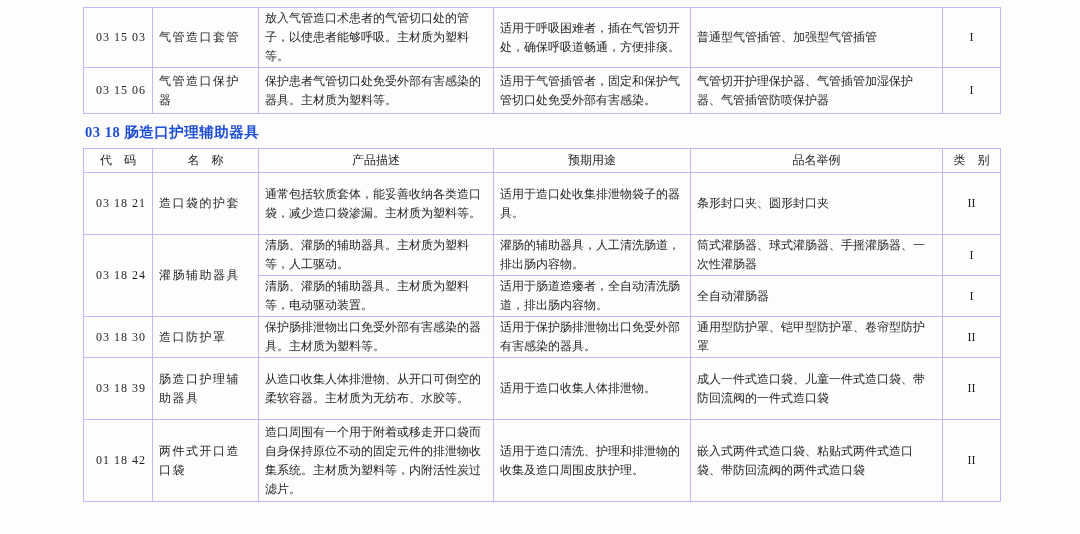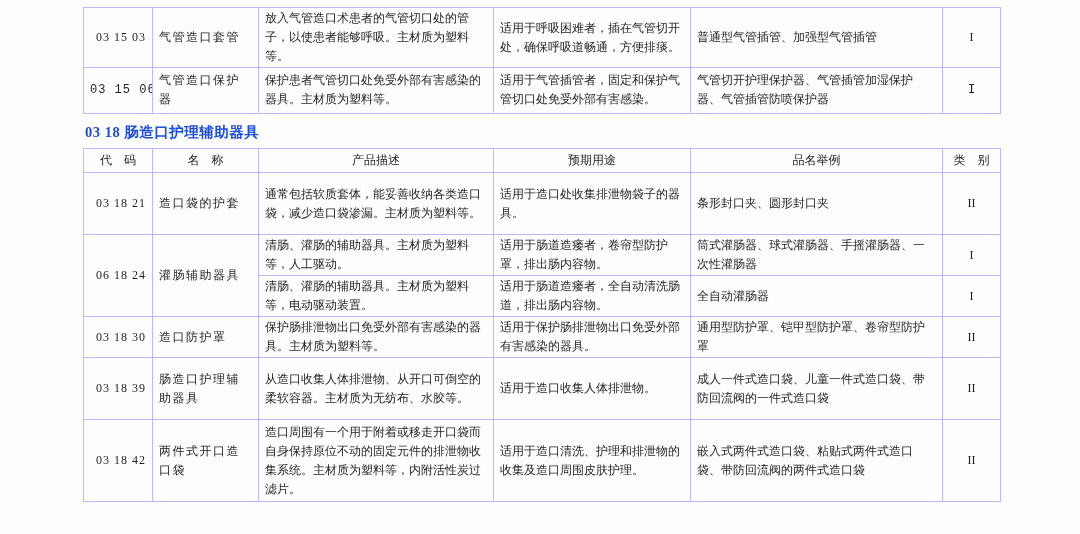--- a/index.html
+++ b/index.html
@@ -81,21 +81,21 @@
     </colgroup>
     <tbody>
       <tr style="height:58px;">
         <td class="c-code">03 15 03</td>
         <td class="c-name">气管造口套管</td>
         <td class="c-desc">放入气管造口术患者的气管切口处的管子，以使患者能够呼吸。主材质为塑料等。</td>
         <td class="c-use">适用于呼吸困难者，插在气管切开处，确保呼吸道畅通，方便排痰。</td>
         <td class="c-ex">普通型气管插管、加强型气管插管</td>
         <td class="c-cat">I</td>
       </tr>
-      <tr style="height:46px;font-family:Liberation Mono, monospace;">
+      <tr style="height:46px;">
         <td class="c-code">03 15 06</td>
         <td class="c-name">气管造口保护器</td>
         <td class="c-desc">保护患者气管切口处免受外部有害感染的器具。主材质为塑料等。</td>
         <td class="c-use">适用于气管插管者，固定和保护气管切口处免受外部有害感染。</td>
         <td class="c-ex">气管切开护理保护器、气管插管加湿保护器、气管插管防喷保护器</td>
         <td class="c-cat">I</td>
       </tr>
     </tbody>
   </table>
 
@@ -123,24 +123,24 @@
       <tr style="height:62px;">
         <td class="c-code">03 18 21</td>
         <td class="c-name">造口袋的护套</td>
         <td class="c-desc">通常包括软质套体，能妥善收纳各类造口袋，减少造口袋渗漏。主材质为塑料等。</td>
         <td class="c-use">适用于造口处收集排泄物袋子的器具。</td>
         <td class="c-ex">条形封口夹、圆形封口夹</td>
         <td class="c-cat">II</td>
       </tr>
 
       <tr style="height:40px;">
-        <td class="c-code" rowspan="2">06 18 24</td>
+        <td class="c-code" rowspan="2">03 18 24</td>
         <td class="c-name" rowspan="2">灌肠辅助器具</td>
         <td class="c-desc">清肠、灌肠的辅助器具。主材质为塑料等，人工驱动。</td>
-        <td class="c-use">适用于肠道造瘘者，卷帘型防护罩，排出肠内容物。</td>
+        <td class="c-use">灌肠的辅助器具，人工清洗肠道，排出肠内容物。</td>
         <td class="c-ex">筒式灌肠器、球式灌肠器、手摇灌肠器、一次性灌肠器</td>
         <td class="c-cat">I</td>
       </tr>
       <tr style="height:40px;">
         <td class="c-desc">清肠、灌肠的辅助器具。主材质为塑料等，电动驱动装置。</td>
         <td class="c-use">适用于肠道造瘘者，全自动清洗肠道，排出肠内容物。</td>
         <td class="c-ex">全自动灌肠器</td>
         <td class="c-cat">I</td>
       </tr>
 
@@ -156,21 +156,21 @@
       <tr style="height:62px;">
         <td class="c-code">03 18 39</td>
         <td class="c-name">肠造口护理辅助器具</td>
         <td class="c-desc">从造口收集人体排泄物、从开口可倒空的柔软容器。主材质为无纺布、水胶等。</td>
         <td class="c-use">适用于造口收集人体排泄物。</td>
         <td class="c-ex">成人一件式造口袋、儿童一件式造口袋、带防回流阀的一件式造口袋</td>
         <td class="c-cat">II</td>
       </tr>
 
       <tr style="height:82px;">
-        <td class="c-code">03 18 42</td>
+        <td class="c-code">01 18 42</td>
         <td class="c-name">两件式开口造口袋</td>
         <td class="c-desc">造口周围有一个用于附着或移走开口袋而自身保持原位不动的固定元件的排泄物收集系统。主材质为塑料等，内附活性炭过滤片。</td>
         <td class="c-use">适用于造口清洗、护理和排泄物的收集及造口周围皮肤护理。</td>
         <td class="c-ex">嵌入式两件式造口袋、粘贴式两件式造口袋、带防回流阀的两件式造口袋</td>
         <td class="c-cat">II</td>
       </tr>
     </tbody>
   </table>
 
 

